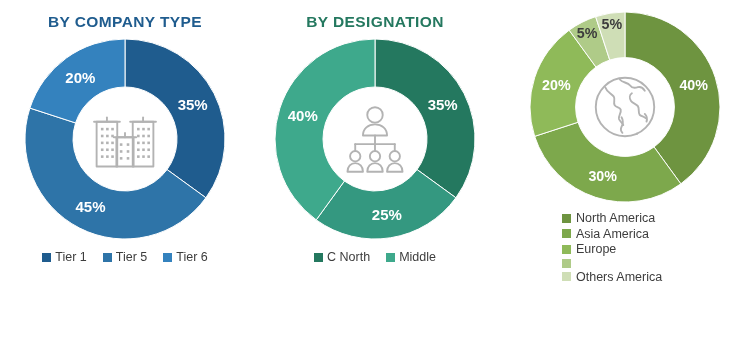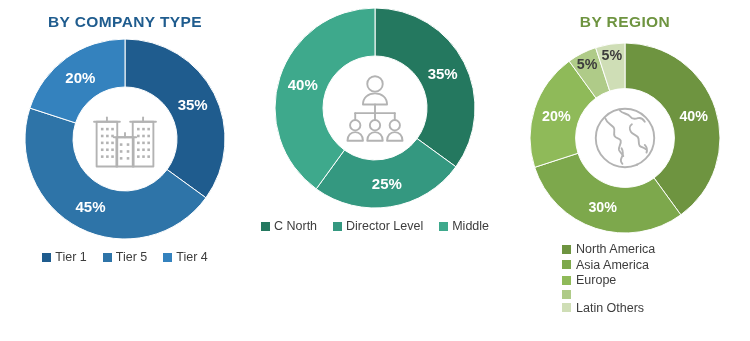--- a/index.html
+++ b/index.html
@@ -198,26 +198,27 @@
         <div class="legend-item">
           <span class="legend-swatch" style="background: rgb(31, 92, 142);"></span>
           <span class="legend-text">Tier 1</span>
         </div>
         <div class="legend-item">
           <span class="legend-swatch" style="background: rgb(46, 116, 168);"></span>
           <span class="legend-text">Tier 5</span>
         </div>
         <div class="legend-item">
           <span class="legend-swatch" style="background: rgb(52, 130, 190);"></span>
-          <span class="legend-text">Tier 4</span>
+          <span class="legend-text">Tier 6</span>
         </div>
       </div>
   </div>
 
   <div class="panel">
+    <div class="panel-title title-teal">BY DESIGNATION</div>
     <div class="donut-wrap">
       <svg class="donut-svg" viewBox="0 0 200 200">
         <g id="slices-1">
             <path d="M 100 0 A 100 100 0 0 1 180.90169943749476 158.7785252292473 L 142.06888370749726 130.5648331192086 A 52 52 0 0 0 100 48 Z" fill="#24785F" stroke="#ffffff" stroke-width="1"></path>
             <path d="M 180.90169943749476 158.7785252292473 A 100 100 0 0 1 41.2214747707527 180.90169943749476 L 69.4351668807914 142.06888370749726 A 52 52 0 0 0 142.06888370749726 130.5648331192086 Z" fill="#349880" stroke="#ffffff" stroke-width="1"></path>
             <path d="M 41.2214747707527 180.90169943749476 A 100 100 0 0 1 99.99999999999999 0 L 99.99999999999999 48 A 52 52 0 0 0 69.4351668807914 142.06888370749726 Z" fill="#3EA98C" stroke="#ffffff" stroke-width="1"></path>
           </g>
         <g id="labels-1">
             <text x="167.71649583831595" y="65.49672201979445" text-anchor="middle" dominant-baseline="central" class="slice-label">35%</text>
             <text x="111.88901934305756" y="175.0643138852305" text-anchor="middle" dominant-baseline="central" class="slice-label">25%</text>
@@ -241,32 +242,27 @@
           <path d="M64 88c0-6 4-10 9-10s9 4 9 10z"></path>
         </svg>
       </div>
     </div>
     <div class="legend-h" id="legend-1">
         <div class="legend-item">
           <span class="legend-swatch" style="background: rgb(36, 120, 95);"></span>
           <span class="legend-text">C North</span>
         </div>
         <div class="legend-item">
-          <span class="legend-swatch" style="background: rgb(52, 152, 128);"></span>
-          <span class="legend-text">Director Level</span>
-        </div>
-        <div class="legend-item">
           <span class="legend-swatch" style="background: rgb(62, 169, 140);"></span>
           <span class="legend-text">Middle</span>
         </div>
       </div>
   </div>
 
   <div class="panel">
-    <div class="panel-title title-green">BY REGION</div>
     <div class="donut-wrap small">
       <svg class="donut-svg" viewBox="0 0 200 200">
         <g id="slices-2">
             <path d="M 100 0 A 100 100 0 0 1 158.77852522924732 180.90169943749476 L 130.5648331192086 142.06888370749726 A 52 52 0 0 0 100 48 Z" fill="#6E9440" stroke="#ffffff" stroke-width="1"></path>
             <path d="M 158.77852522924732 180.90169943749476 A 100 100 0 0 1 4.89434837048465 130.90169943749476 L 50.54506115265202 116.06888370749726 A 52 52 0 0 0 130.5648331192086 142.06888370749726 Z" fill="#7DA84C" stroke="#ffffff" stroke-width="1"></path>
             <path d="M 4.89434837048465 130.90169943749476 A 100 100 0 0 1 41.22147477075268 19.098300562505273 L 69.4351668807914 57.931116292502736 A 52 52 0 0 0 50.54506115265202 116.06888370749726 Z" fill="#8FBA59" stroke="#ffffff" stroke-width="1"></path>
             <path d="M 41.22147477075268 19.098300562505273 A 100 100 0 0 1 69.09830056250524 4.89434837048465 L 83.93111629250272 50.54506115265202 A 52 52 0 0 0 69.4351668807914 57.931116292502736 Z" fill="#AFCB88" stroke="#ffffff" stroke-width="1"></path>
             <path d="M 69.09830056250524 4.89434837048465 A 100 100 0 0 1 99.99999999999999 0 L 99.99999999999999 48 A 52 52 0 0 0 83.93111629250272 50.54506115265202 Z" fill="#CFDEB6" stroke="#ffffff" stroke-width="1"></path>
           </g>
         <g id="labels-2">
@@ -300,18 +296,18 @@
         </div>
         <div class="legend-item">
           <span class="legend-swatch" style="background: rgb(143, 186, 89);"></span>
           <span class="legend-text">Europe</span>
         </div>
         <div class="legend-item">
           <span class="legend-swatch" style="background: rgb(175, 203, 136);"></span>
         </div>
         <div class="legend-item">
           <span class="legend-swatch" style="background: rgb(207, 222, 182);"></span>
-          <span class="legend-text">Latin Others</span>
+          <span class="legend-text">Others America</span>
         </div>
       </div>
   </div>
 
 </div>
 
 </body></html>

